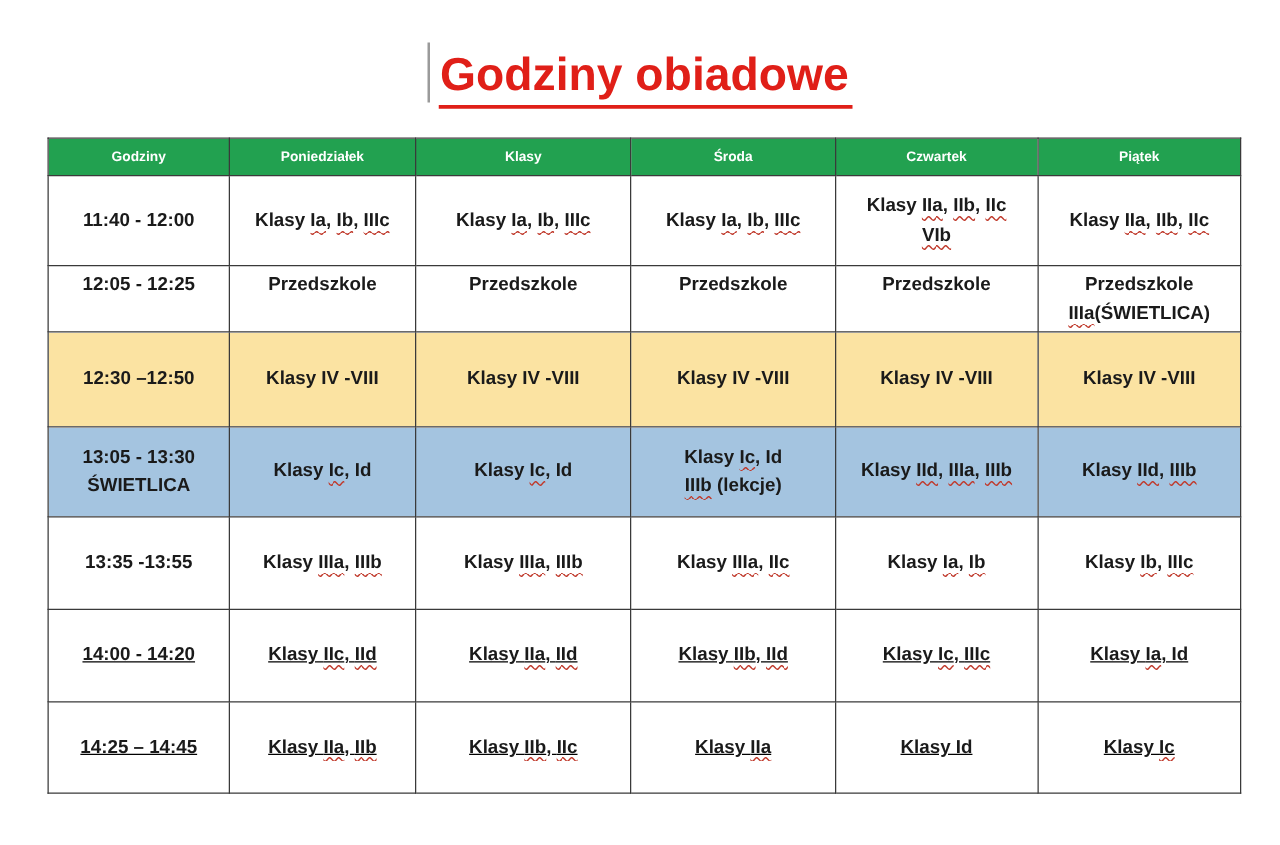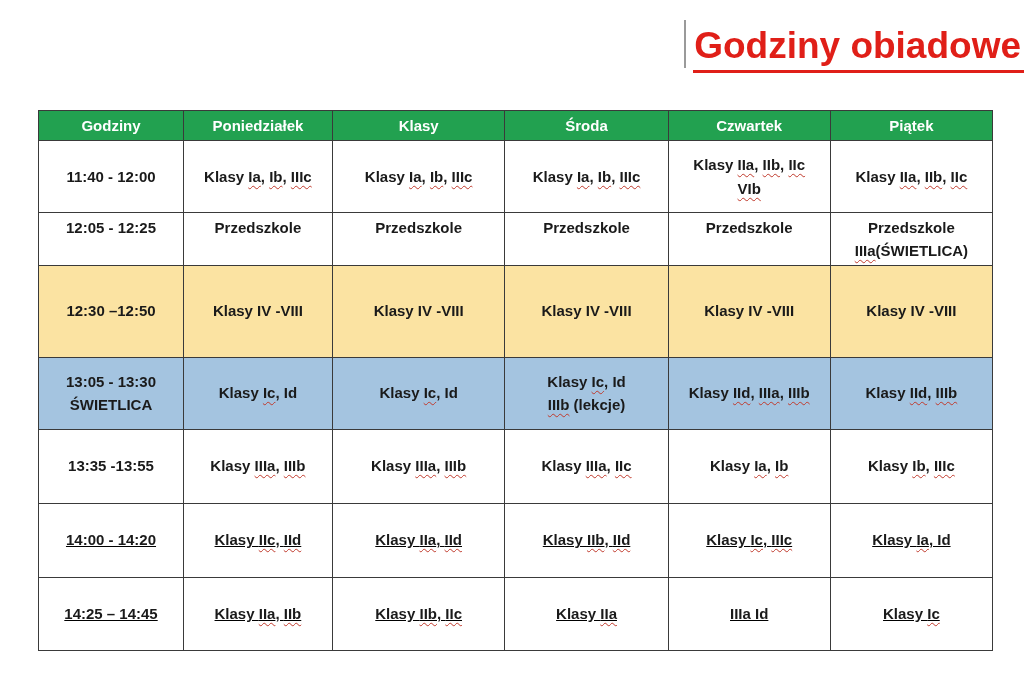--- a/index.html
+++ b/index.html
@@ -3,21 +3,21 @@
 <meta charset="utf-8">
 <style>
   html,body{margin:0;padding:0;}
   body{
     width:1024px;height:676px;position:relative;background:#ffffff;
     font-family:"Liberation Sans","DejaVu Sans",sans-serif;
     -webkit-font-smoothing:antialiased;
   }
   
   .title-wrap{
-    position:absolute;top:20px;left:0;width:1024px;text-align:right;white-space:nowrap;
+    position:absolute;top:34px;left:0;width:1024px;text-align:center;white-space:nowrap;
   }
   .cursor-bar{
     display:inline-block;width:2px;height:48px;background:var(--bar-gray,#9a9a9a);
     vertical-align:-10px;margin-right:7px;
   }
   .title-text{
     display:inline-block;
     color:var(--title-red,#e01f18);
     font-size:37px;font-weight:bold;letter-spacing:0px;
     border-bottom:3px solid var(--title-red,#e01f18);
@@ -28,31 +28,31 @@
     position:absolute;left:38px;top:110px;width:955px;
     border-collapse:collapse;table-layout:fixed;
   }
   table.schedule th,table.schedule td{
     border:1px solid var(--border-col,#3a3a3a);
     text-align:center;font-weight:bold;overflow:hidden;
   }
   table.schedule th{
     background:var(--header-bg,#22a150);
     color:var(--header-text,#ffffff);
-    font-size:15px;height:27px;padding:1px 2px;
+    font-size:11px;height:27px;padding:1px 2px;
   }
   table.schedule td{
     font-size:15px;color:#1a1a1a;vertical-align:middle;
     white-space:pre-line;line-height:1.55;padding:2px 4px;
   }
   td.time-cell{color:var(--time-red,#cb2421);}
   tbody tr:nth-child(1){height:72px;margin-top:12px;}
   tbody tr:nth-child(2){height:47px;}
   tbody tr:nth-child(2) td{vertical-align:top;padding-top:3px;margin-top:36px;}
-  tbody tr:nth-child(3){height:92px;}
+  tbody tr:nth-child(3){height:76px;}
   tbody tr:nth-child(4){height:72px;}
   tbody tr:nth-child(5){height:74px;margin-left:44px;}
   tbody tr:nth-child(6){height:74px;text-decoration:underline;}
   tbody tr:nth-child(7){height:73px;text-decoration:underline;}
   tr.row-yellow td{background:var(--row-yellow,#fbe3a2);}
   tr.row-blue td{background:var(--row-blue,#a4c4e0);}
   .wavy{
     text-decoration-line:underline;
     text-decoration-style:wavy;
     text-decoration-color:var(--squiggle-red,#c0392b);
@@ -137,17 +137,17 @@
       <td>Klasy <span class="wavy">IIa</span>, <span class="wavy">IId</span></td>
       <td>Klasy <span class="wavy">IIb</span>, <span class="wavy">IId</span></td>
       <td>Klasy <span class="wavy">Ic</span>, <span class="wavy">IIIc</span></td>
       <td>Klasy <span class="wavy">Ia</span>, Id</td>
     </tr>
     <tr>
       <td class="time-cell">14:25 – 14:45</td>
       <td>Klasy <span class="wavy">IIa</span>, <span class="wavy">IIb</span></td>
       <td>Klasy <span class="wavy">IIb</span>, <span class="wavy">IIc</span></td>
       <td>Klasy <span class="wavy">IIa</span></td>
-      <td>IIIa Id</td>
+      <td>Klasy Id</td>
       <td>Klasy <span class="wavy">Ic</span></td>
     </tr>
   </tbody>
 </table>
 
 </body></html>

